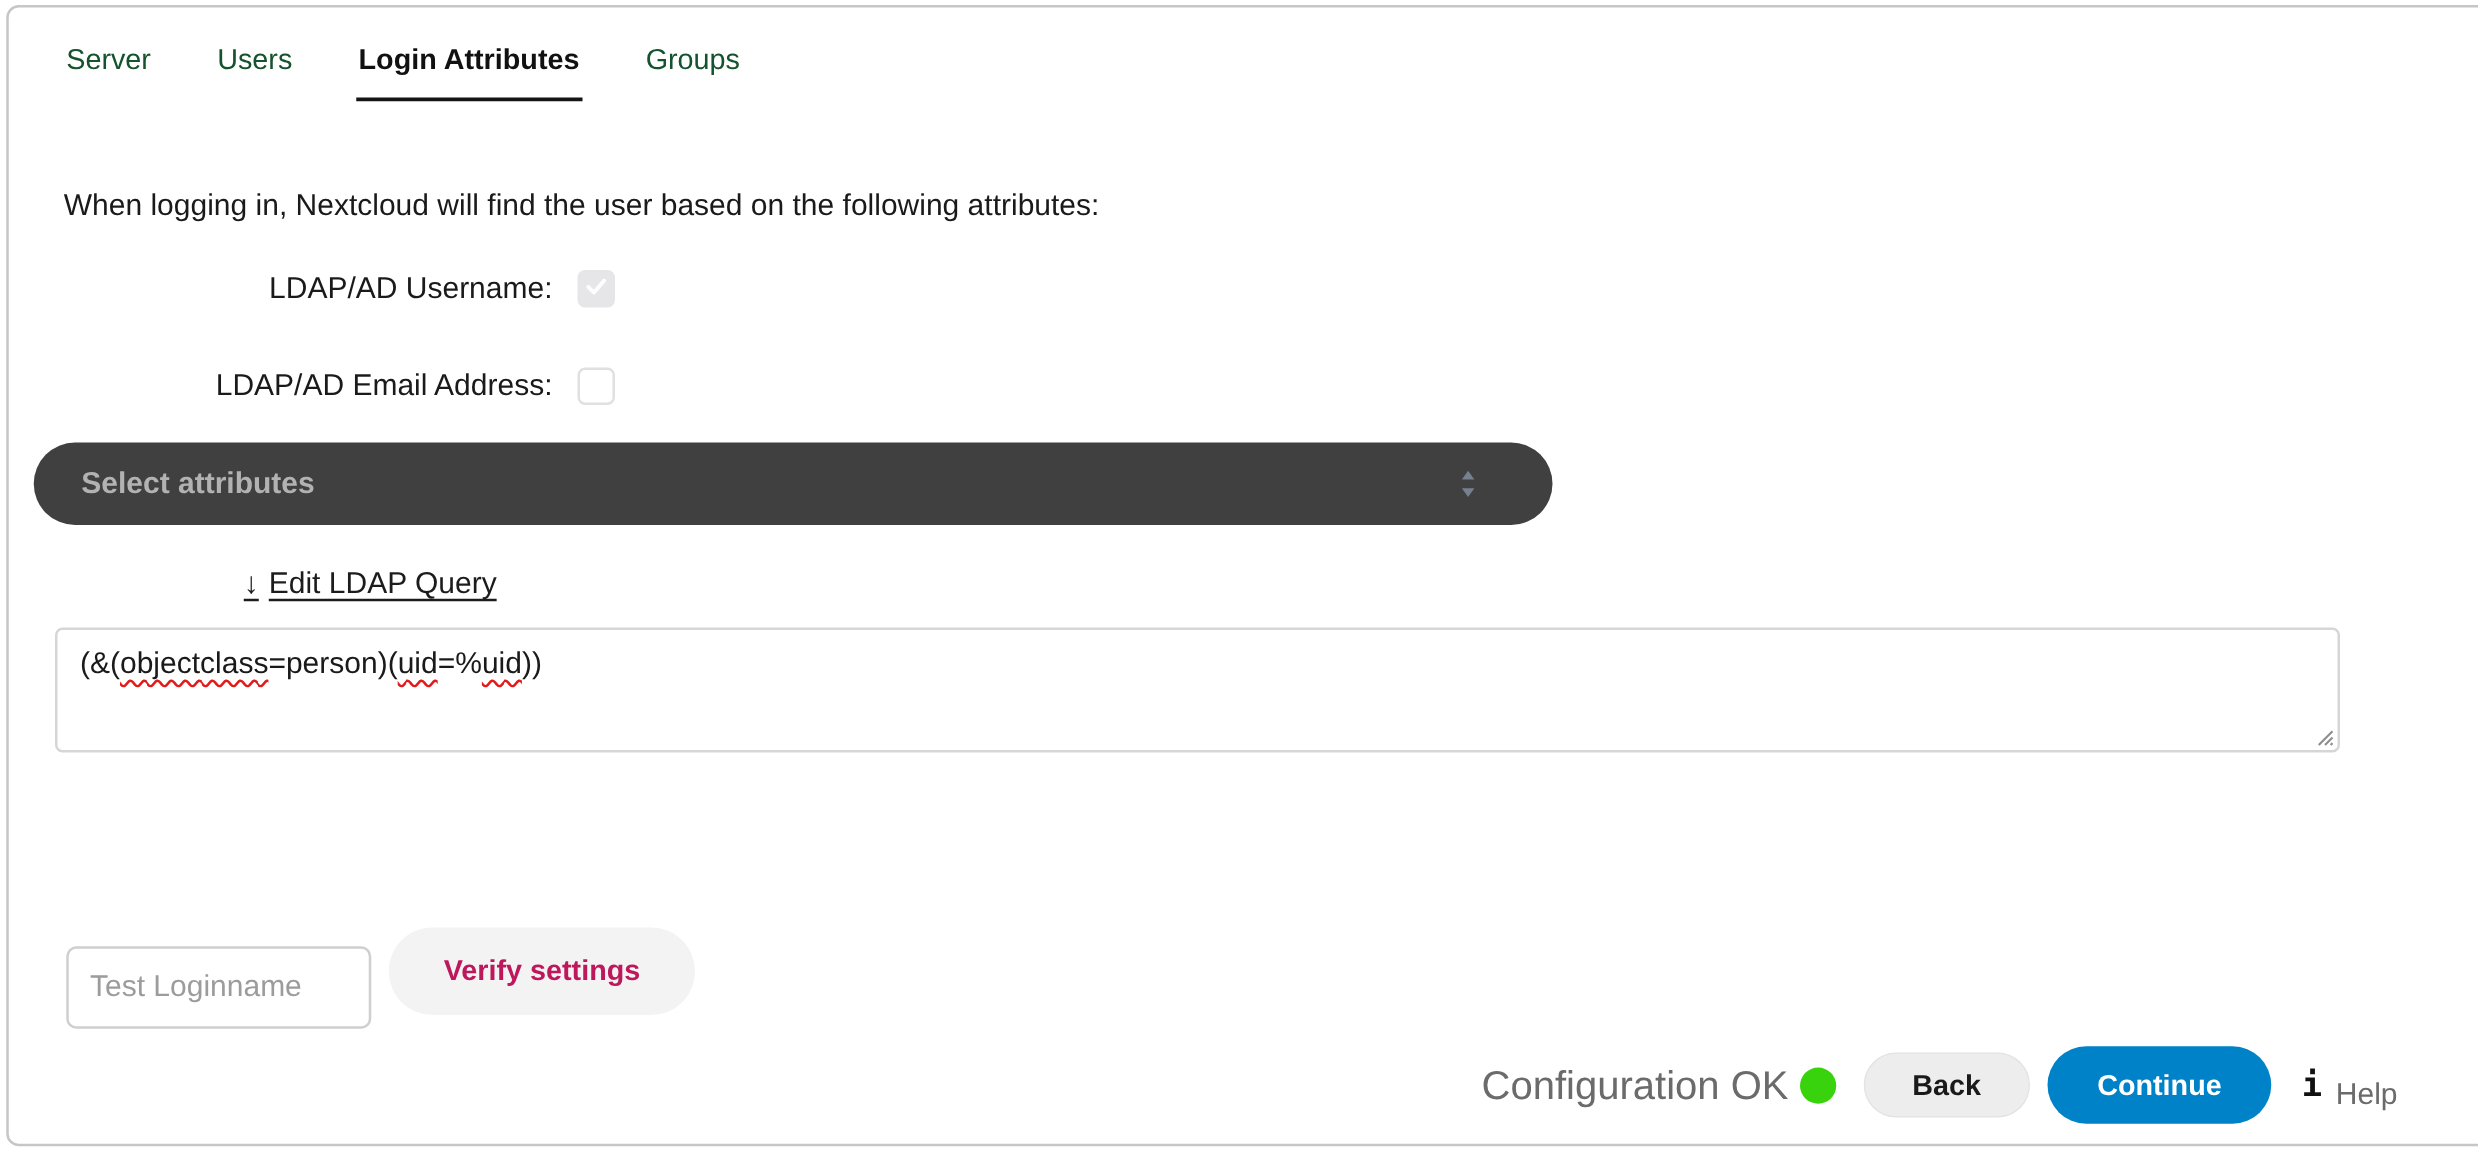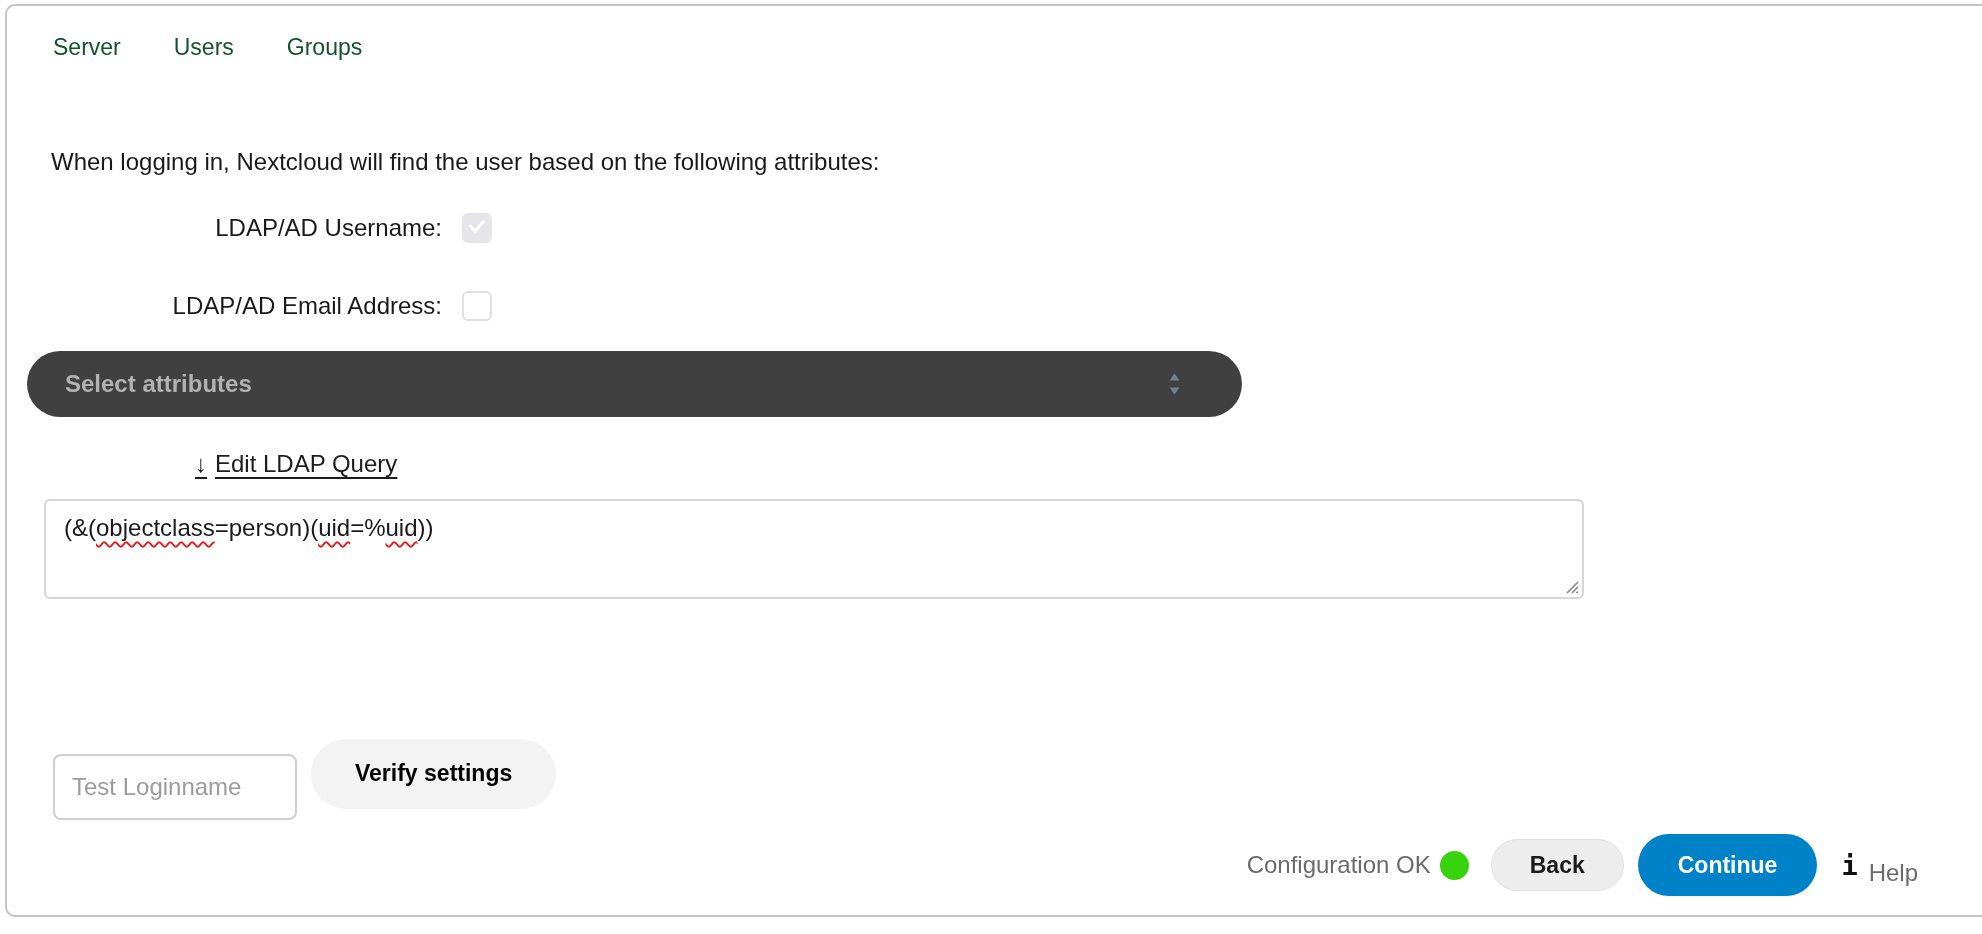--- a/index.html
+++ b/index.html
@@ -36,61 +36,62 @@
   .sort-icon { position:absolute; right:60px; top:50%; transform:translateY(-50%);
                display:flex; }
 
   
   .edit-link { display:inline-block; margin:33px 0 0 188px; font-size:24px; color:#1c1c1c;
                text-decoration:underline; text-decoration-thickness:2px;
                text-underline-offset:5px; cursor:pointer; }
   .edit-link .arrow { margin-right:8px; }
 
   
-  .query-box { position:relative; margin:21px 0 0 37px; width:1540px; height:100px;
+  .query-box { position:relative; margin:21px 0 0 37px; width:1828px; height:100px;
                border:2px solid #d6d6d6; border-radius:6px; padding:13px 18px;
                font-size:24px; color:#1a1a1a; cursor:text; white-space:pre; }
   .misspelled { text-decoration:underline wavy #e21a1a;
                 text-decoration-thickness:2px; text-underline-offset:5px;
                 text-decoration-skip-ink:none; }
   .resize-handle { position:absolute; right:3px; bottom:3px; cursor:nwse-resize; line-height:0; }
 
   
   .test-row { display:flex; align-items:center; margin:128px 0 0 46px; gap:14px; }
   .test-input { width:244px; height:66px; border:2px solid #cfcfcf; border-radius:8px;
                 padding:0 17px; font-size:24px; color:#333;
                 font-family:"Liberation Sans", sans-serif; outline:none;margin-top:27px; }
   .test-input::placeholder { color:#9c9c9c; }
   .btn { border:none; border-radius:35px; font-weight:700; font-size:23px;
          font-family:"Liberation Sans", sans-serif; cursor:pointer;
          display:flex; align-items:center; justify-content:center; }
-  .btn-verify { height:70px; padding:0 44px; background:#f3f3f3; color:#000000; }
+  .btn-verify { height:70px; padding:0 44px; background:#f3f3f3; color:#be185d; }
 
   
   .footer { display:flex; align-items:center; justify-content:flex-end;
             margin-top:14px; padding-right:125px; }
-  .status-text { font-size:24px; color:#6b6b6b; }
+  .status-text { font-size:32px; color:#6b6b6b; }
   .status-dot { width:29px; height:29px; border-radius:50%; background:#38d30c;
                 margin-left:9px; flex:none; }
   .btn-back { margin-left:22px; height:52px; padding:0 38px; background:#ededed;
               border:1px solid #e2e2e2; color:#1a1a1a; }
   .btn-continue { margin-left:14px; height:62px; padding:1px 40px;
                   background:#0082c9; color:#fff; }
   .info-icon { margin-left:24px; font-family:"DejaVu Sans Mono", monospace;
                font-weight:700; font-size:27px; color:#111; }
   .help-label { margin-left:11px; font-size:24px; color:#6b6b6b; cursor:pointer;margin-top:16px; }
 </style>
 </head>
 <body>
 
 <div class="card">
 
   <div class="tabs">
     <div class="tab">Server</div>
     <div class="tab">Users</div>
+    <div class="tab active">Login Attributes</div>
     <div class="tab">Groups</div>
   </div>
 
   <div class="intro">When logging in, Nextcloud will find the user based on the following attributes:</div>
 
   <div class="form-row row-username">
     <div class="form-label">LDAP/AD Username:</div>
     <div class="control-gap"></div>
     <div class="checkbox checked" aria-disabled="true">
       <span>

